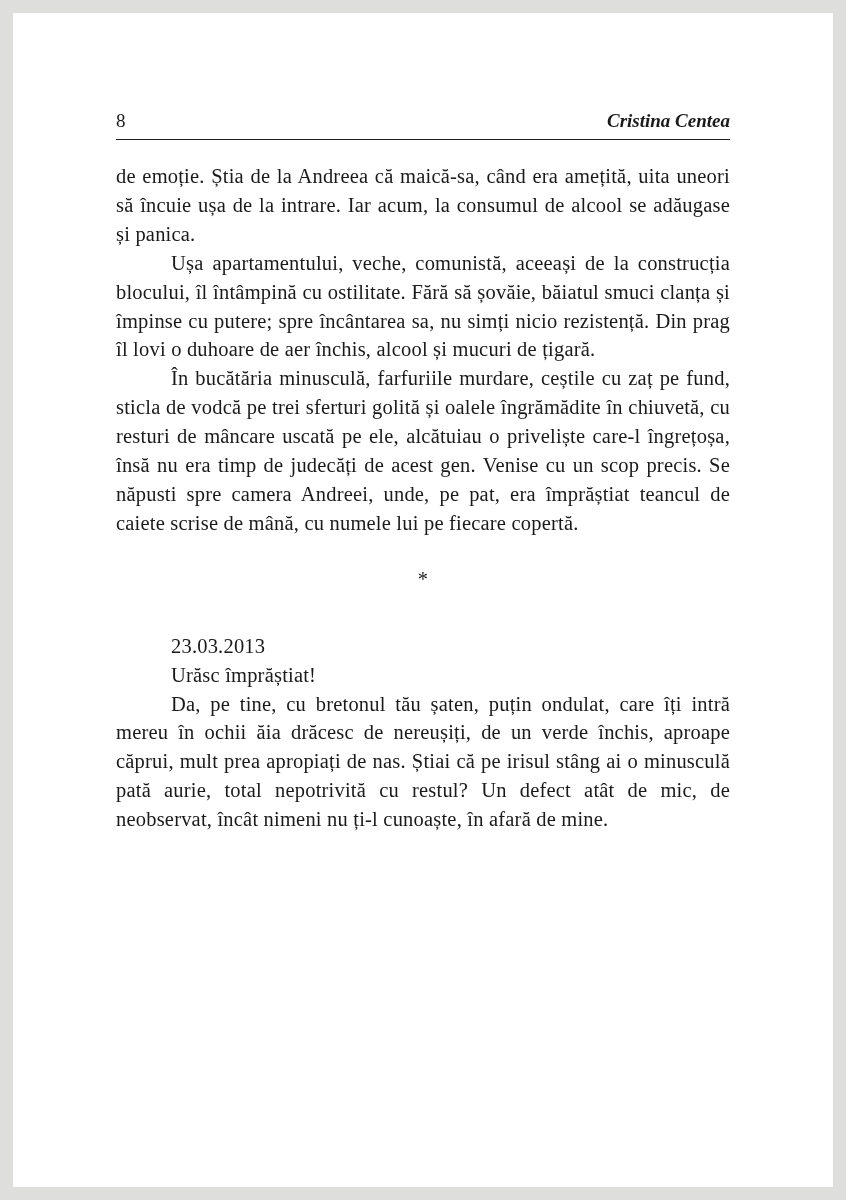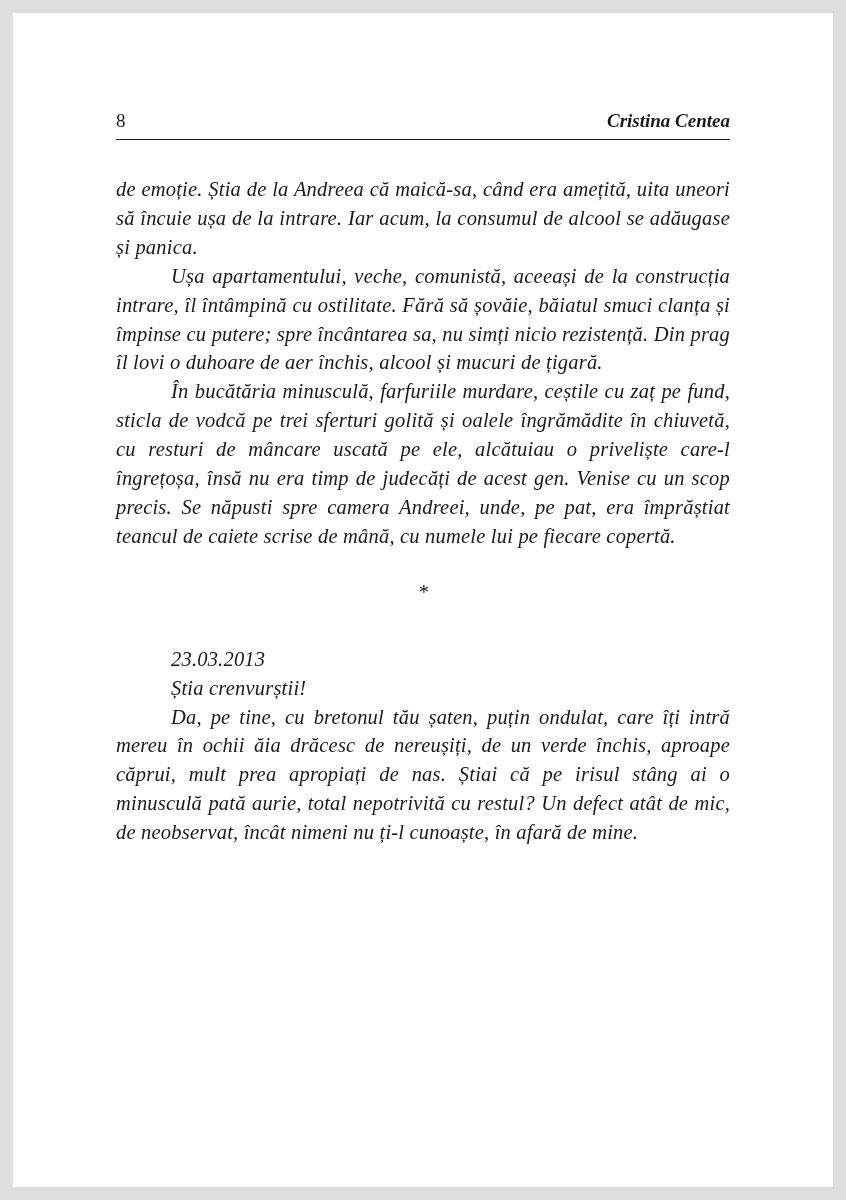--- a/index.html
+++ b/index.html
@@ -37,26 +37,25 @@
     border-bottom: 1.6px solid #1f1f1f;
   }
   .running-header .pagenum {
     font-style: normal;
   }
   .running-header .author {
     font-style: italic;
     font-weight: bold;
   }
   .bodytext {
-    margin-top: 35px;
+    margin-top: 22px;
     font-size: 20.5px;
     line-height: 28.9px;
     text-align: justify;
     letter-spacing: 0.2px;
-    font-style: italic;
   }
   .bodytext p {
     margin: 0;
     padding: 0;
   }
   .bodytext p.indent {
     text-indent: 55px;
   }
   .separator {
     margin: 27px 0 0 0;
@@ -79,26 +78,26 @@
   <div class="page">
     <div class="content">
 
       <div class="running-header">
         <span class="pagenum">8</span>
         <span class="author">Cristina Centea</span>
       </div>
 
       <div class="bodytext">
         <p class="noindent">de emoție. Știa de la Andreea că maică-sa, când era amețită, uita uneori să încuie ușa de la intrare. Iar acum, la consumul de alcool se adăugase și panica.</p>
-        <p class="indent">Ușa apartamentului, veche, comunistă, aceeași de la construcția intrare, îl întâmpină cu ostilitate. Fără să șovăie, băiatul smuci clanța și împinse cu putere; spre încântarea sa, nu simți nicio rezistență. Din prag îl lovi o duhoare de aer închis, alcool și mucuri de țigară.</p>
+        <p class="indent">Ușa apartamentului, veche, comunistă, aceeași de la construcția blocului, îl întâmpină cu ostilitate. Fără să șovăie, băiatul smuci clanța și împinse cu putere; spre încântarea sa, nu simți nicio rezistență. Din prag îl lovi o duhoare de aer închis, alcool și mucuri de țigară.</p>
         <p class="indent">În bucătăria minusculă, farfuriile murdare, ceștile cu zaț pe fund, sticla de vodcă pe trei sferturi golită și oalele îngrămădite în chiuvetă, cu resturi de mâncare uscată pe ele, alcătuiau o priveliște care-l îngrețoșa, însă nu era timp de judecăți de acest gen. Venise cu un scop precis. Se năpusti spre camera Andreei, unde, pe pat, era împrăștiat teancul de caiete scrise de mână, cu numele lui pe fiecare copertă.</p>
 
         <div class="separator">*</div>
 
         <p class="entry-date">23.03.2013</p>
 
-        <p class="indent">Știa crenvurștii!</p>
+        <p class="indent">Urăsc împrăștiat!</p>
         <p class="indent">Da, pe tine, cu bretonul tău șaten, puțin ondulat, care îți intră mereu în ochii ăia drăcesc de nereușiți, de un verde închis, aproape căprui, mult prea apropiați de nas. Știai că pe irisul stâng ai o minusculă pată aurie, total nepotrivită cu restul? Un defect atât de mic, de neobservat, încât nimeni nu ți-l cunoaște, în afară de mine.</p>
       </div>
 
     </div>
   </div>
 </div>
 
 </body></html>

